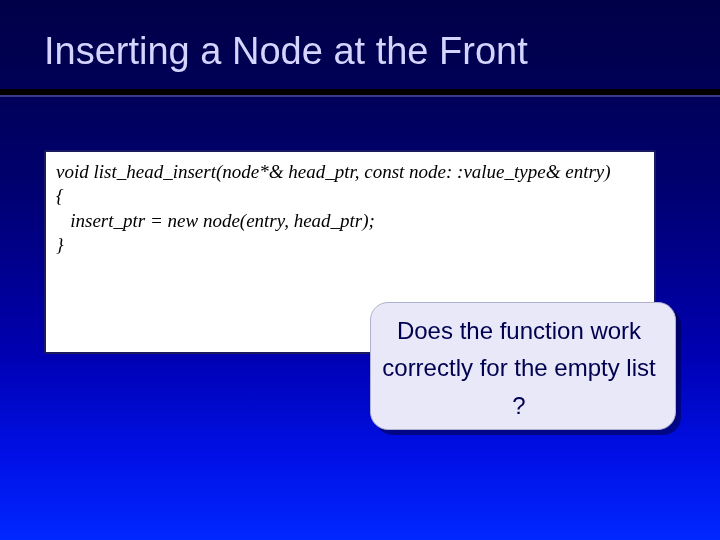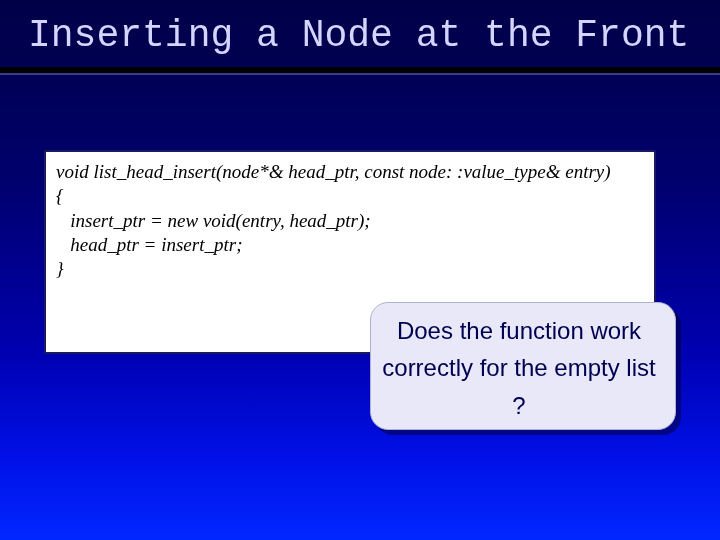--- a/index.html
+++ b/index.html
@@ -17,22 +17,22 @@
     position: relative;
     box-sizing: border-box;
   }
   .title-wrap {
     padding: 14px 0 0 28px;
   }
   .title {
     color: #d4d4ff;
     font-size: 38px;
     font-weight: 400;
-    font-family: Liberation Mono, monospace;
-    margin: 0;
+    font-family: Liberation Sans, sans-serif;
+    margin: 16px;
     letter-spacing: 0px;
   }
   .rule {
     margin: 10px 0 0 0;
     height: 6px;
     background: #000000;
     border-bottom: 2px solid #3a3a8a;
     width: 100%;
   }
   .code-box {
@@ -89,22 +89,21 @@
   <div class="title-wrap">
     <h1 class="title">Inserting a Node at the Front</h1>
   </div>
 
   <div class="rule"></div>
 
   <div class="code-box">
     <div class="code-line">void list_head_insert(node*&amp; head_ptr, const node: :value_type&amp; entry)</div>
     <div class="code-line">{</div>
     <div class="code-line"></div>
-    <div class="code-line">   insert_ptr = new void(entry, head_ptr);</div>
-    <div class="code-line">   head_ptr = insert_ptr;</div>
+    <div class="code-line">   insert_ptr = new node(entry, head_ptr);</div>
     <div class="code-line">}</div>
   </div>
 
   <div class="callout">
     <div class="callout-text">Does the function work correctly for the empty list ?</div>
   </div>
 
 </div>
 
 </body></html>

